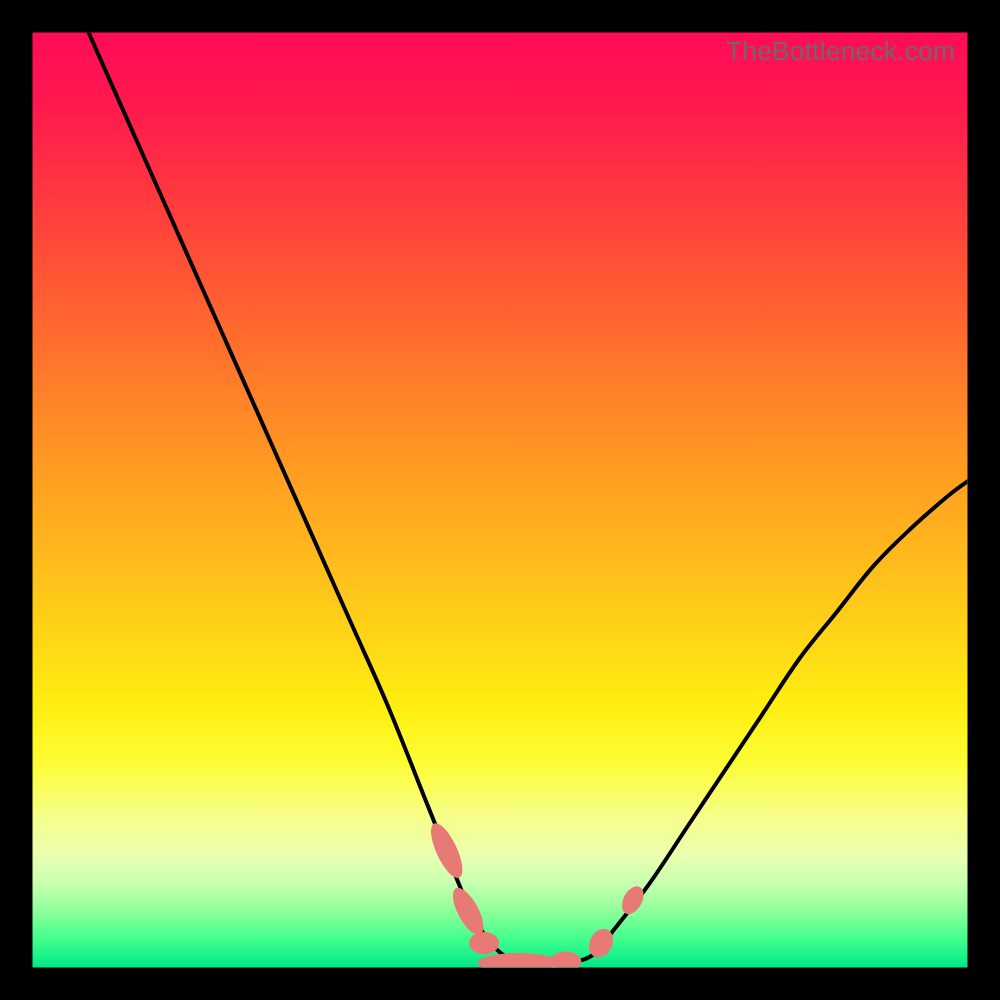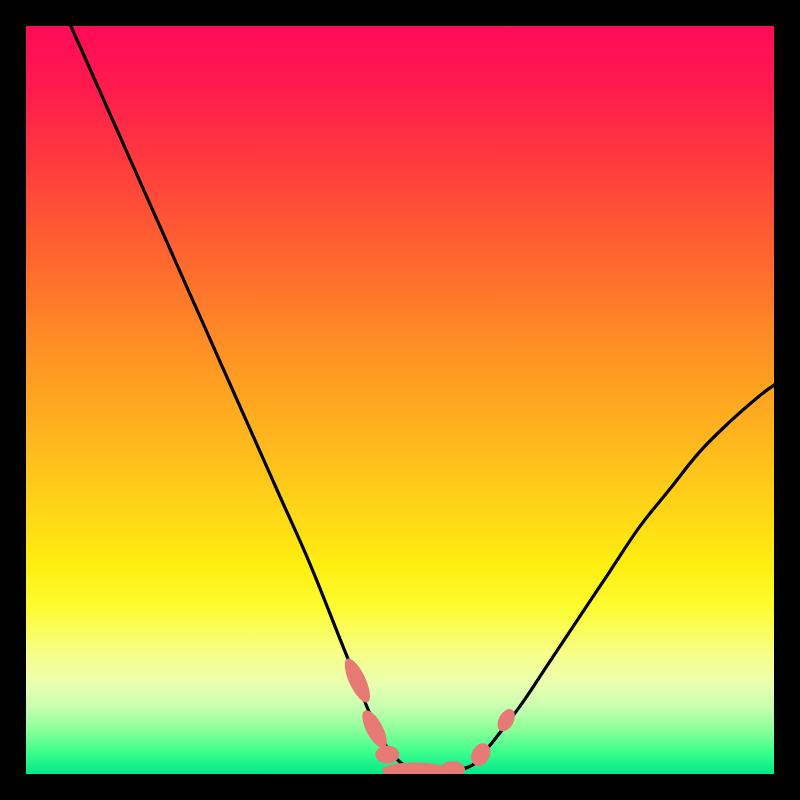--- a/index.html
+++ b/index.html
@@ -62,20 +62,21 @@
     width: 748px;
     height: 748px;
   }
 </style>
 </head>
 <body>
 
 <div class="frame">
   <div class="plot">
 
+    <div class="watermark">TheBottleneck.com</div>
 
     <svg class="curve" viewBox="0 0 748 748" preserveAspectRatio="none">
       <path id="curve-path" fill="none" stroke="#000000" stroke-width="3.2" stroke-linecap="round" stroke-linejoin="round" d="M 44.88 0.00 C 50.27 12.12, 64.03 43.08, 74.80 67.32 C 85.57 91.56, 93.95 110.40, 104.72 134.64 C 115.49 158.88, 123.87 177.72, 134.64 201.96 C 145.41 226.20, 153.79 245.04, 164.56 269.28 C 175.33 293.52, 183.71 312.36, 194.48 336.60 C 205.25 360.84, 213.63 379.68, 224.40 403.92 C 235.17 428.16, 243.55 447.00, 254.32 471.24 C 265.09 495.48, 273.47 512.98, 284.24 538.56 C 295.01 564.14, 306.08 593.16, 314.16 613.36 C 322.24 633.56, 323.73 637.30, 329.12 650.76 C 334.51 664.22, 338.69 676.04, 344.08 688.16 C 349.47 700.28, 353.65 709.46, 359.04 718.08 C 364.43 726.70, 368.61 731.45, 374.00 736.03 C 379.39 740.61, 383.57 741.90, 388.96 743.51 C 394.35 745.13, 398.53 744.74, 403.92 745.01 C 409.31 745.28, 413.49 745.28, 418.88 745.01 C 424.27 744.74, 428.45 744.86, 433.84 743.51 C 439.23 742.17, 443.41 741.84, 448.80 737.53 C 454.19 733.22, 455.68 729.81, 463.76 719.58 C 471.84 709.34, 482.91 695.76, 493.68 680.68 C 504.45 665.60, 512.83 651.96, 523.60 635.80 C 534.37 619.64, 542.75 607.08, 553.52 590.92 C 564.29 574.76, 572.67 562.20, 583.44 546.04 C 594.21 529.88, 602.59 515.97, 613.36 501.16 C 624.13 486.35, 632.51 477.22, 643.28 463.76 C 654.05 450.30, 662.43 438.48, 673.20 426.36 C 683.97 414.24, 692.35 406.54, 703.12 396.44 C 713.89 386.34, 724.96 376.99, 733.04 370.26 C 741.12 363.53, 745.31 361.06, 748.00 359.04"></path>
       <g id="markers-group">
           <ellipse cx="331.36" cy="654.50" rx="8.23" ry="23.94" fill="#e87a75" transform="rotate(-25 331.36 654.50)"></ellipse>
           <ellipse cx="348.57" cy="703.12" rx="8.23" ry="20.94" fill="#e87a75" transform="rotate(-28 348.57 703.12)"></ellipse>
           <ellipse cx="361.28" cy="728.55" rx="11.97" ry="8.98" fill="#e87a75"></ellipse>
           <ellipse cx="388.96" cy="744.63" rx="32.91" ry="8.23" fill="#e87a75"></ellipse>
           <ellipse cx="426.36" cy="743.51" rx="12.72" ry="8.23" fill="#e87a75"></ellipse>
           <ellipse cx="454.78" cy="728.55" rx="8.98" ry="11.97" fill="#e87a75" transform="rotate(28 454.78 728.55)"></ellipse>

